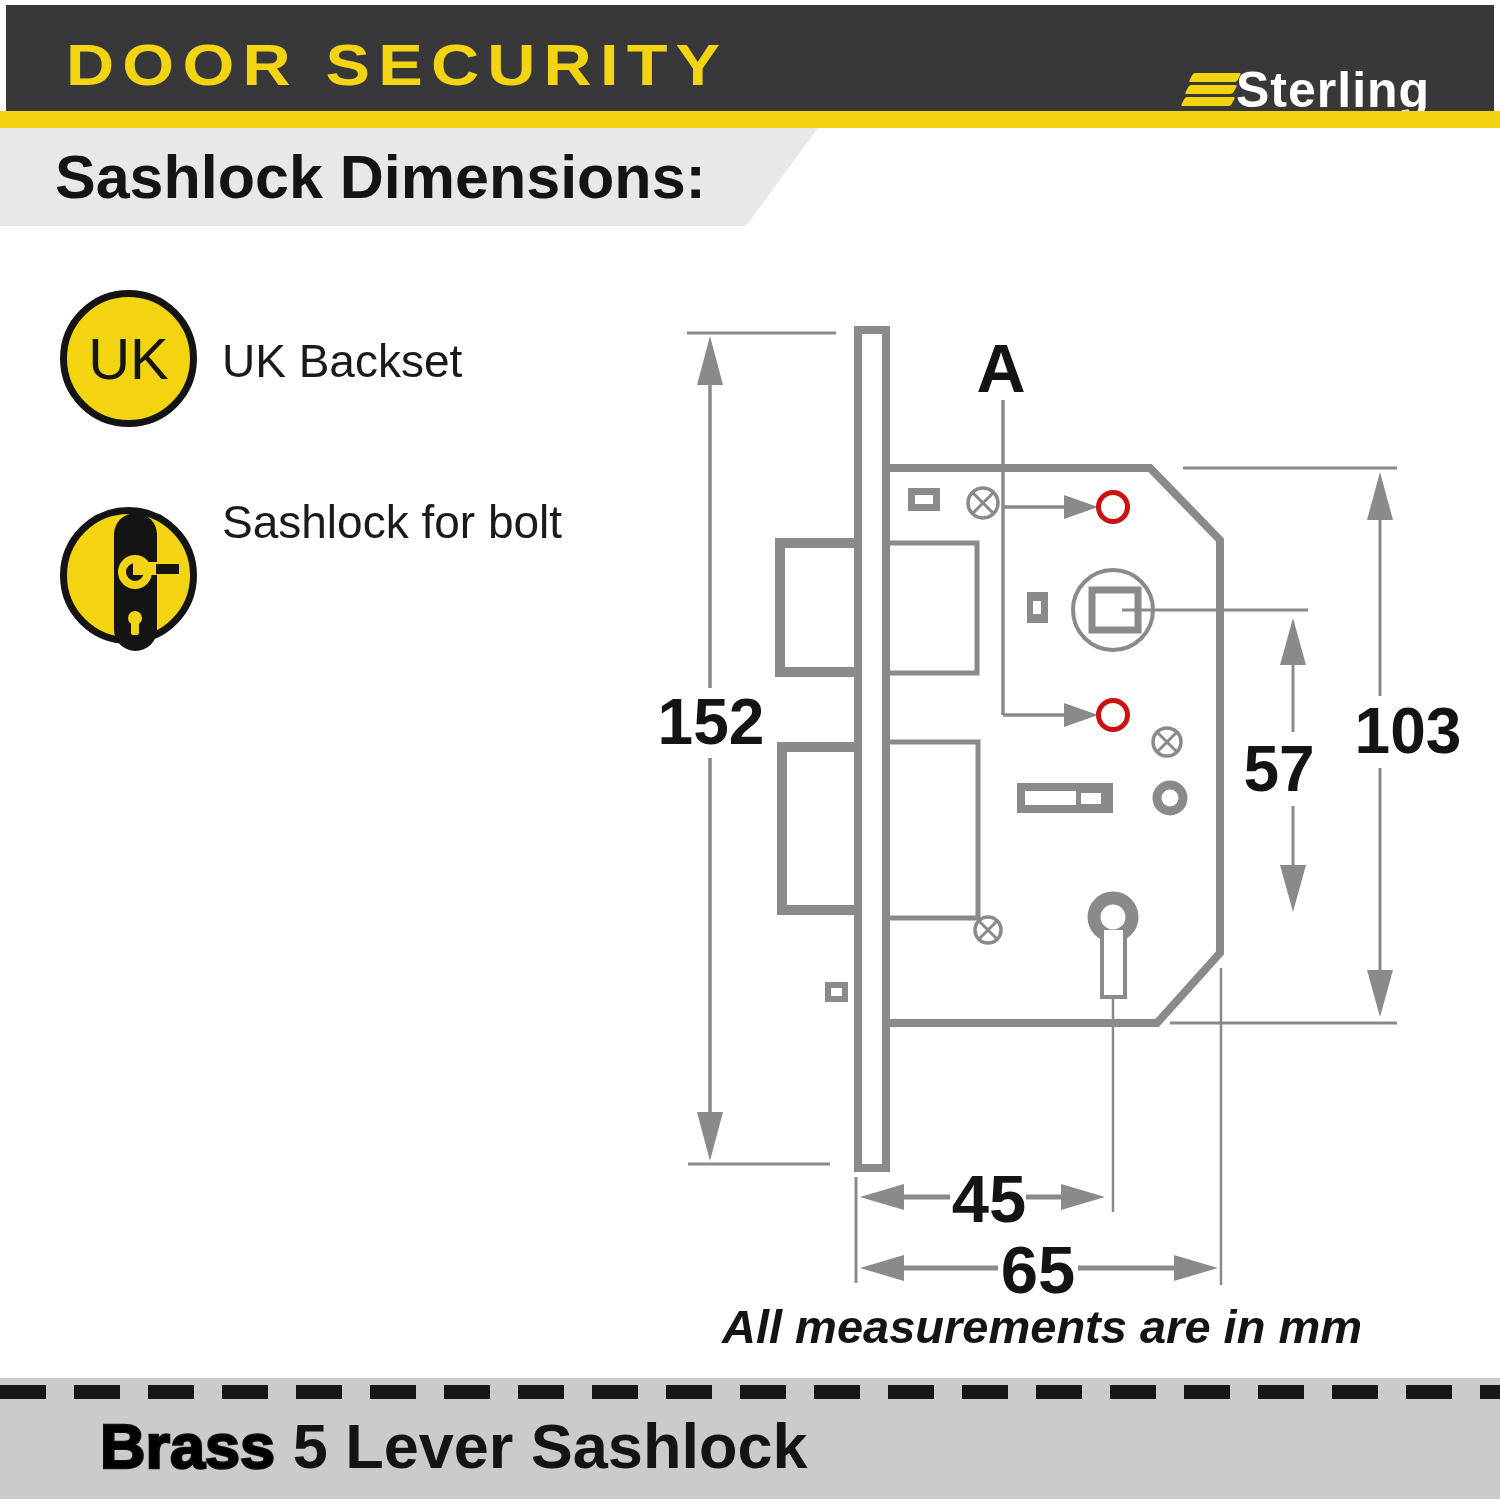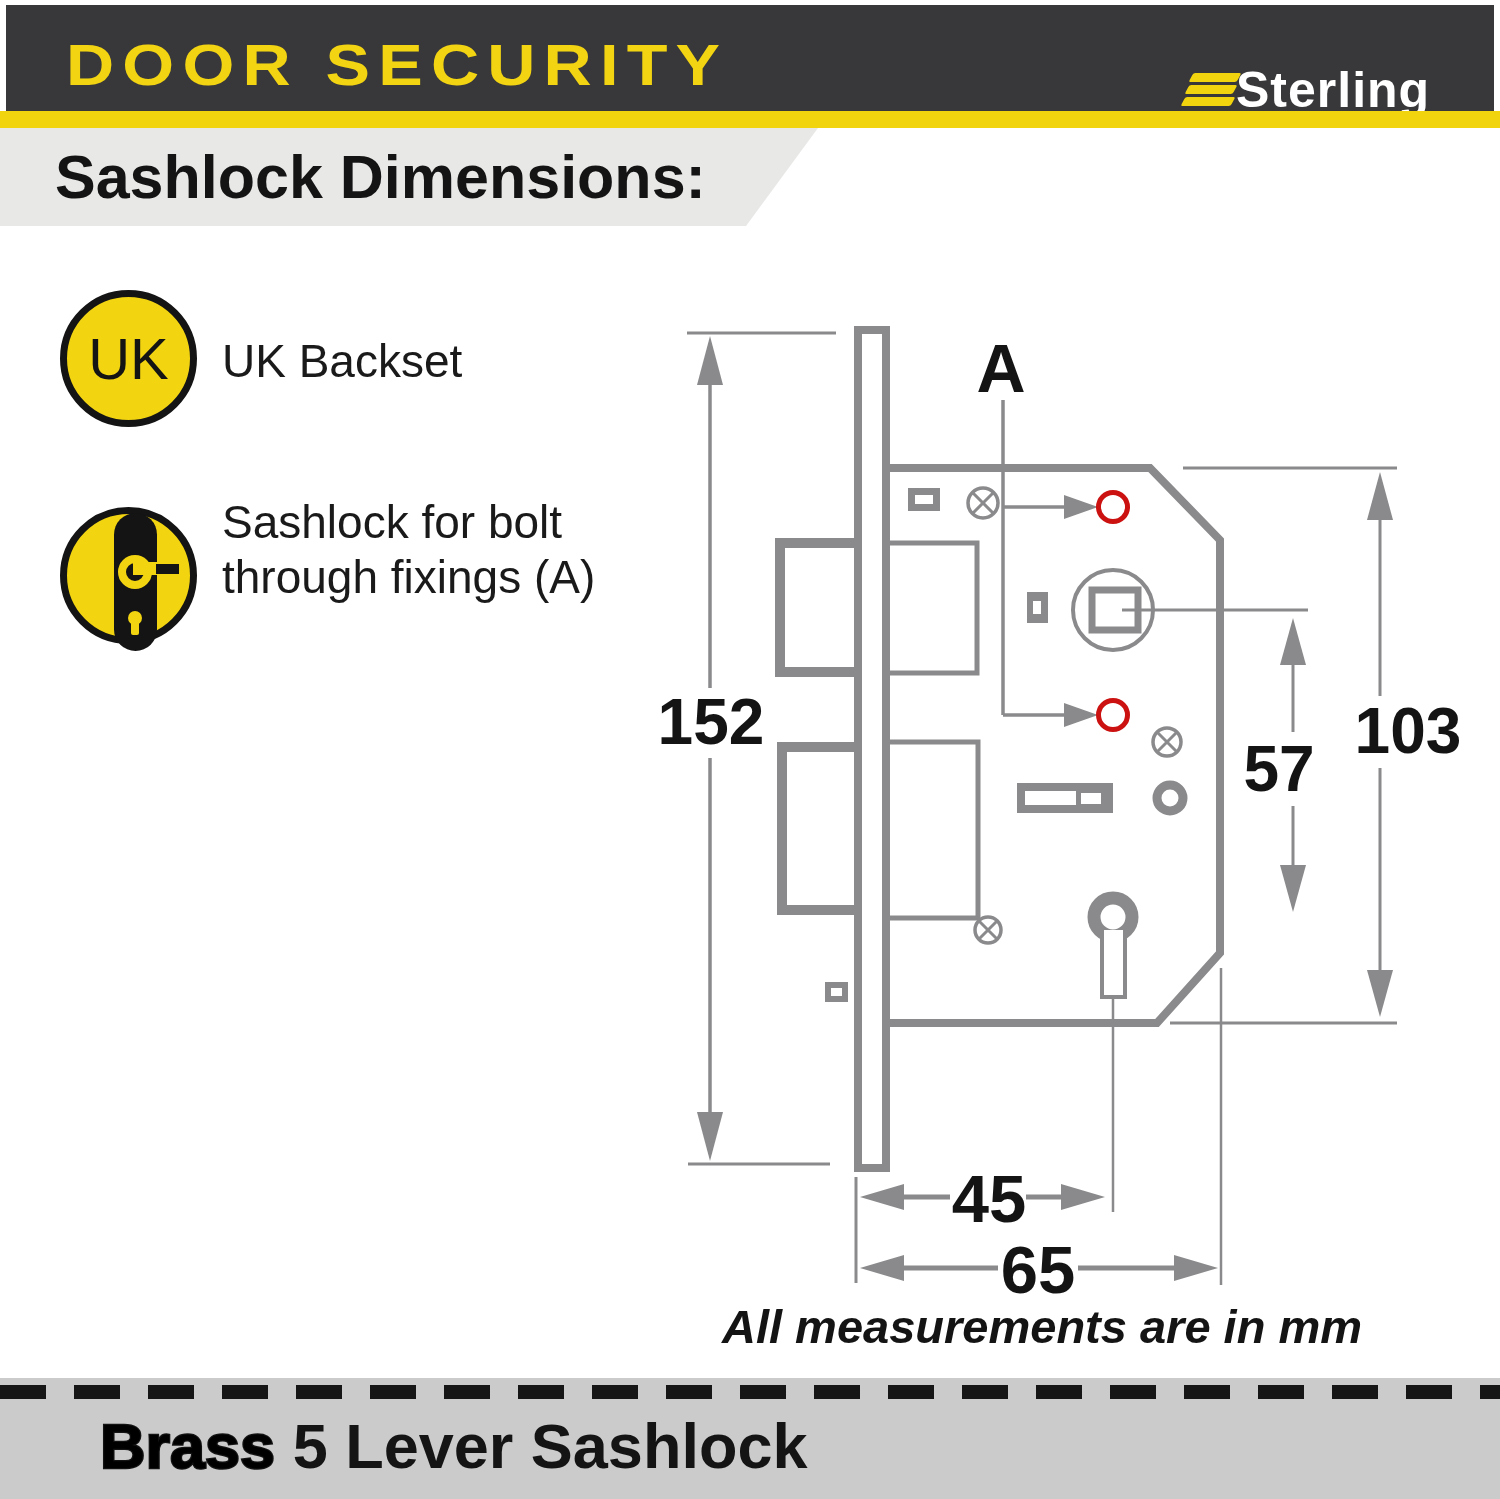--- a/index.html
+++ b/index.html
@@ -74,21 +74,20 @@
   <div class="badge hd-badge">
     <div class="plate"></div>
     <div class="lever-ring"></div>
     <div class="lever-bar-in"></div>
     <div class="lever-bar-out"></div>
     <div class="keyhole-dot"></div>
     <div class="keyhole-stem"></div>
   </div>
   <div class="feat-label lab2">
     <div>Sashlock for bolt</div>
-    <div>through fixings (A)</div>
   </div>
 
   <svg style="position:absolute;left:640px;top:290px;" width="840" height="1070" viewBox="640 290 840 1070" fill="none" stroke-linecap="butt">
 
     <g stroke="#8A8A8C">
       <path d="M687,333 H836" stroke-width="3"></path>
       <path d="M688,1164 H830" stroke-width="3"></path>
       <path d="M710,380 V1118" stroke-width="3.5"></path>
       <polygon points="710,336 723,385 697,385" fill="#8A8A8C" stroke="none"></polygon>
       <polygon points="710,1161 723,1112 697,1112" fill="#8A8A8C" stroke="none"></polygon>

